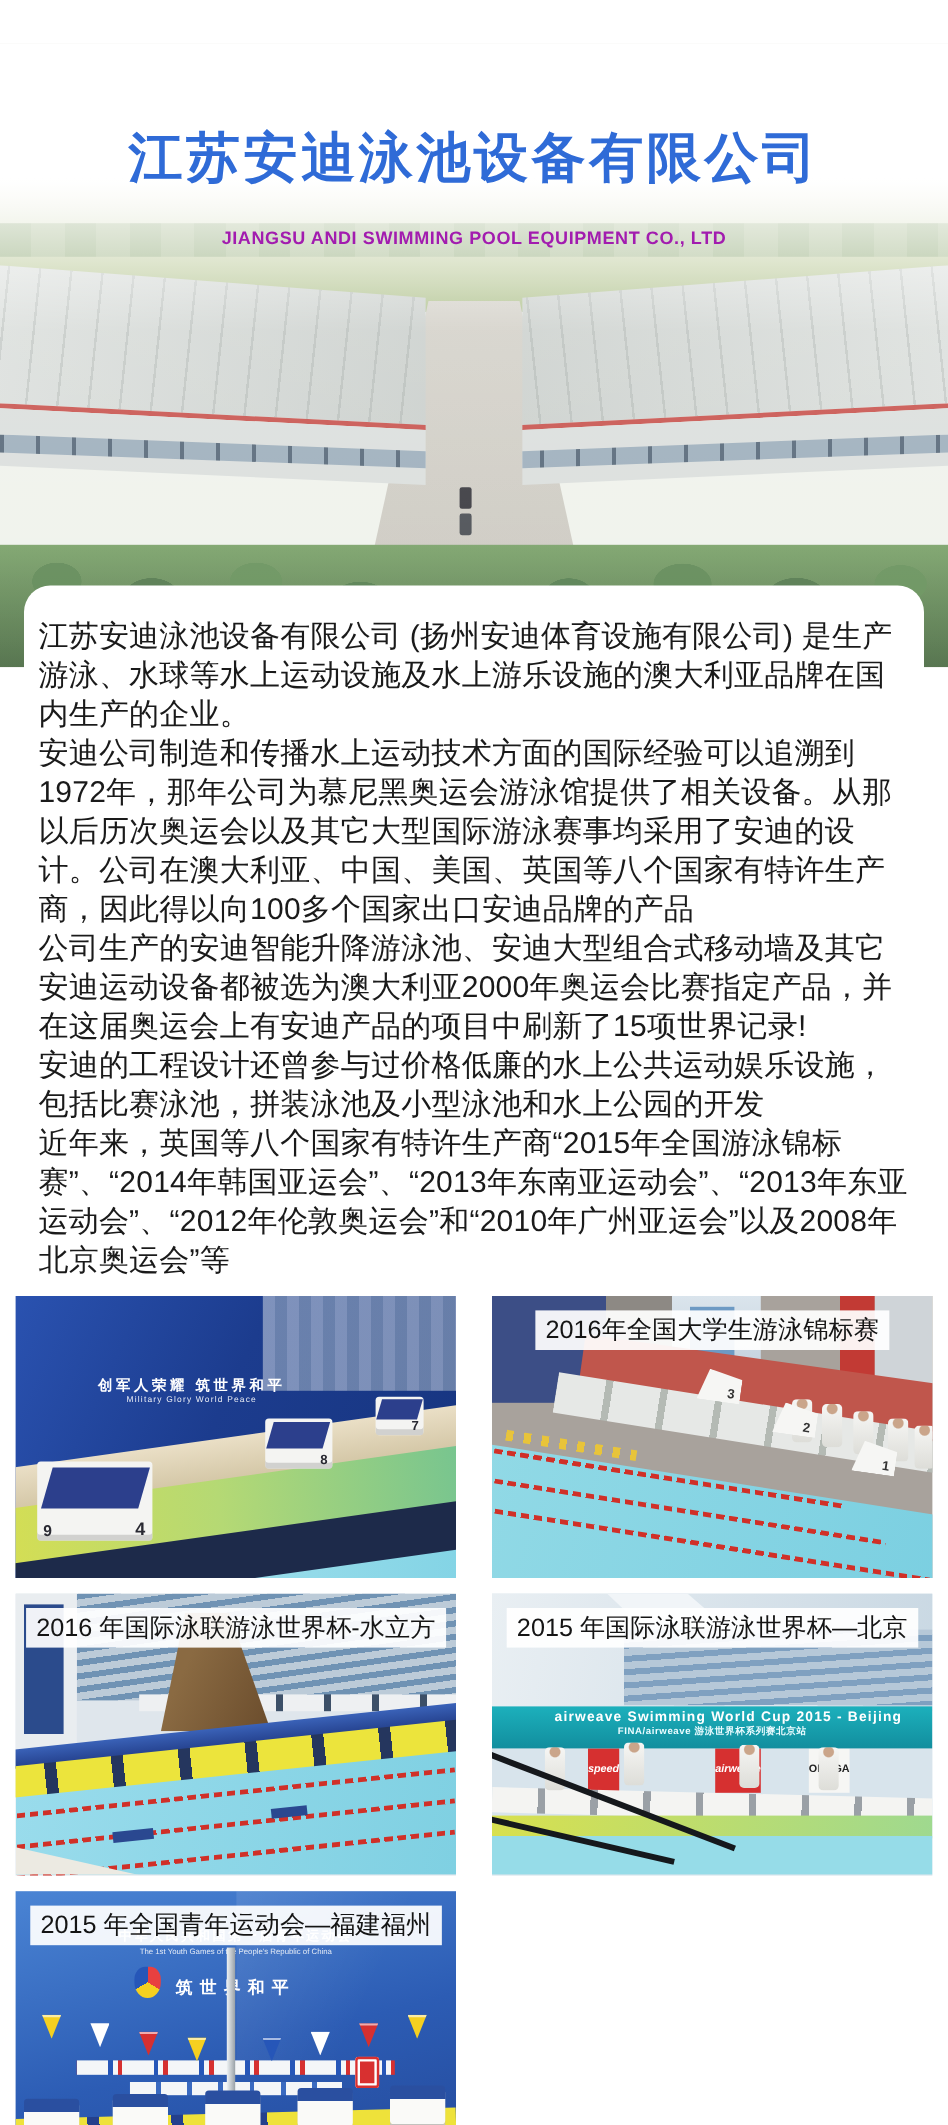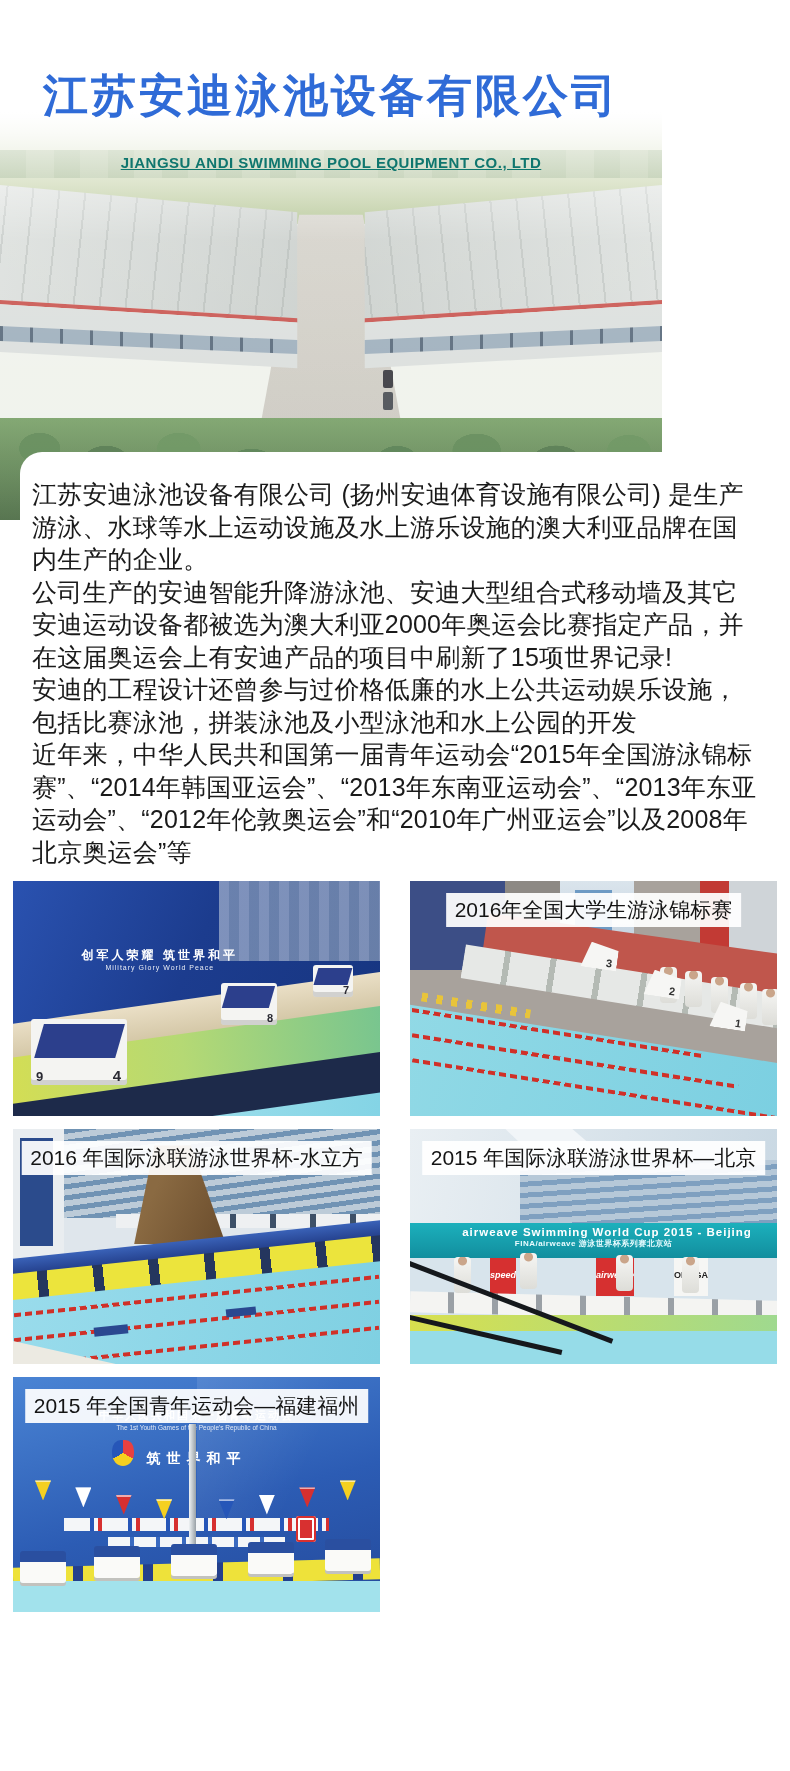--- a/index.html
+++ b/index.html
@@ -1,20 +1,20 @@
 <!DOCTYPE html>
 <html><head>
 <meta charset="utf-8">
 <style>
   html,body{margin:0;padding:0;background:#ffffff;}
   body{width:790px;font-family:"Liberation Sans","DejaVu Sans",sans-serif;}
   .page{position:relative;width:790px;height:1771px;overflow:hidden;background:#fff;}
 
   
-  .hero{position:relative;width:662px;height:520px;overflow:hidden;background:#eef1ea;}
+  .hero{position:relative;width:790px;height:520px;overflow:hidden;background:#eef1ea;margin-top:36px;}
   .ly{position:absolute;}
   .hz-sky{left:0;top:0;width:100%;height:150px;background:linear-gradient(#f7f8f5,#e9edde);}
   .hz-farfield{left:0;top:118px;width:100%;height:62px;background:linear-gradient(#e7ead8,#c9d4ad);}
   .hz-treeline{left:0;top:150px;width:100%;height:30px;background:repeating-linear-gradient(90deg,#7e9c64 0 26px,#93ab79 26px 54px);opacity:.85;}
   .hz-nearfield{left:0;top:178px;width:100%;height:46px;background:linear-gradient(#bcca99,#a5ba80);}
   .roofL{left:0;top:0;width:100%;height:100%;background:linear-gradient(100deg,#dadedb,#bac0bc 70%);clip-path:polygon(0 35.6%,44.9% 40.8%,44.9% 61.2%,0 57.7%);}
   .roofR{left:0;top:0;width:100%;height:100%;background:linear-gradient(260deg,#dadedb,#bcc2be 70%);clip-path:polygon(55.1% 40.8%,100% 35.6%,100% 57.7%,55.1% 61.2%);}
   .roofTex{left:0;top:0;width:100%;height:100%;background:repeating-linear-gradient(96deg,rgba(110,120,115,.22) 0 2px,transparent 2px 26px);clip-path:polygon(0 35.6%,44.9% 40.8%,44.9% 61.2%,0 57.7%);}
   .roofTexR{left:0;top:0;width:100%;height:100%;background:repeating-linear-gradient(84deg,rgba(110,120,115,.22) 0 2px,transparent 2px 26px);clip-path:polygon(55.1% 40.8%,100% 35.6%,100% 57.7%,55.1% 61.2%);}
   .trimL{left:0;top:0;width:100%;height:100%;background:#c2403a;clip-path:polygon(0 57.7%,44.9% 61.2%,44.9% 62%,0 58.5%);}
@@ -32,21 +32,21 @@
     radial-gradient(36px 26px at 27% 30%,#5d8a50 60%,transparent 61%),
     radial-gradient(42px 30px at 38% 48%,#4a7644 60%,transparent 61%),
     radial-gradient(36px 28px at 60% 44%,#4a7644 60%,transparent 61%),
     radial-gradient(40px 28px at 72% 32%,#55814a 60%,transparent 61%),
     radial-gradient(44px 32px at 84% 46%,#487041 60%,transparent 61%),
     radial-gradient(36px 26px at 95% 32%,#5d8a50 60%,transparent 61%),
     linear-gradient(#6f9a5d,#45663d);}
   .hz-haze{left:0;top:0;width:100%;height:100%;background:linear-gradient(#ffffff 0 112px,rgba(255,255,255,.72) 148px,rgba(255,255,255,.22) 240px,rgba(255,255,255,.10));}
   .hero-header{position:absolute;left:0;top:38px;width:100%;text-align:center;}
   .title-zh{font-size:45px;font-weight:800;color:#2f6bd7;letter-spacing:3px;line-height:56px;}
-  .title-en{margin-top:4px;font-size:15px;font-weight:700;color:#0f766e;letter-spacing:.5px;text-decoration:underline;}
+  .title-en{margin-top:4px;font-size:15px;font-weight:700;color:#a21caf;letter-spacing:.5px;}
 
   
   .intro-card{position:relative;z-index:2;margin:-68px 20px 0;background:#fff;border-radius:22px 22px 0 0;padding:26px 12px 13px;}
   .intro-card p{margin:0;font-size:25px;line-height:32.5px;color:#1a1a1a;letter-spacing:.2px;}
 
   
   .gallery{position:relative;z-index:2;background:#fff;padding:0 13px 27px;display:grid;grid-template-columns:1fr 1fr;gap:13px 30px;}
   .ph{position:relative;height:235px;overflow:hidden;background:#9ec7d8;}
   .cap{position:absolute;z-index:9;top:12px;left:50%;transform:translateX(-50%);max-width:100%;box-sizing:border-box;background:rgba(255,255,255,.93);color:#141414;font-size:21px;line-height:1.5;padding:1px 9px;white-space:nowrap;}
   .cap-flush{left:0;transform:none;}
@@ -192,23 +192,24 @@
     <div class="ly hz-trees"></div>
     <div class="ly hz-haze"></div>
     <header class="hero-header">
       <h1 class="title-zh">江苏安迪泳池设备有限公司</h1>
       <div class="title-en">JIANGSU ANDI SWIMMING POOL EQUIPMENT CO., LTD</div>
     </header>
   </section>
 
   <section class="intro-card">
     <p>江苏安迪泳池设备有限公司 (扬州安迪体育设施有限公司) 是生产游泳、水球等水上运动设施及水上游乐设施的澳大利亚品牌在国内生产的企业。</p>
+    <p>安迪公司制造和传播水上运动技术方面的国际经验可以追溯到1972年，那年公司为慕尼黑奥运会游泳馆提供了相关设备。从那以后历次奥运会以及其它大型国际游泳赛事均采用了安迪的设计。公司在澳大利亚、中国、美国、英国等八个国家有特许生产商，因此得以向100多个国家出口安迪品牌的产品</p>
     <p>公司生产的安迪智能升降游泳池、安迪大型组合式移动墙及其它安迪运动设备都被选为澳大利亚2000年奥运会比赛指定产品，并在这届奥运会上有安迪产品的项目中刷新了15项世界记录!</p>
     <p>安迪的工程设计还曾参与过价格低廉的水上公共运动娱乐设施，包括比赛泳池，拼装泳池及小型泳池和水上公园的开发</p>
-    <p>近年来，中华人民共和国第一届青年运动会“2015年全国游泳锦标赛”、“2014年韩国亚运会”、“2013年东南亚运动会”、“2013年东亚运动会”、“2012年伦敦奥运会”和“2010年广州亚运会”以及2008年北京奥运会”等</p>
+    <p>近年来，英国等八个国家有特许生产商“2015年全国游泳锦标赛”、“2014年韩国亚运会”、“2013年东南亚运动会”、“2013年东亚运动会”、“2012年伦敦奥运会”和“2010年广州亚运会”以及2008年北京奥运会”等</p>
   </section>
 
   <section class="gallery">
 
     <figure class="ph s1" style="margin:0">
       <div class="ly s1-glass"></div>
       <div class="ly s1-slogan">
         <span class="zh">创军人荣耀 筑世界和平</span>
         <span class="en">Military Glory   World Peace</span>
       </div>

